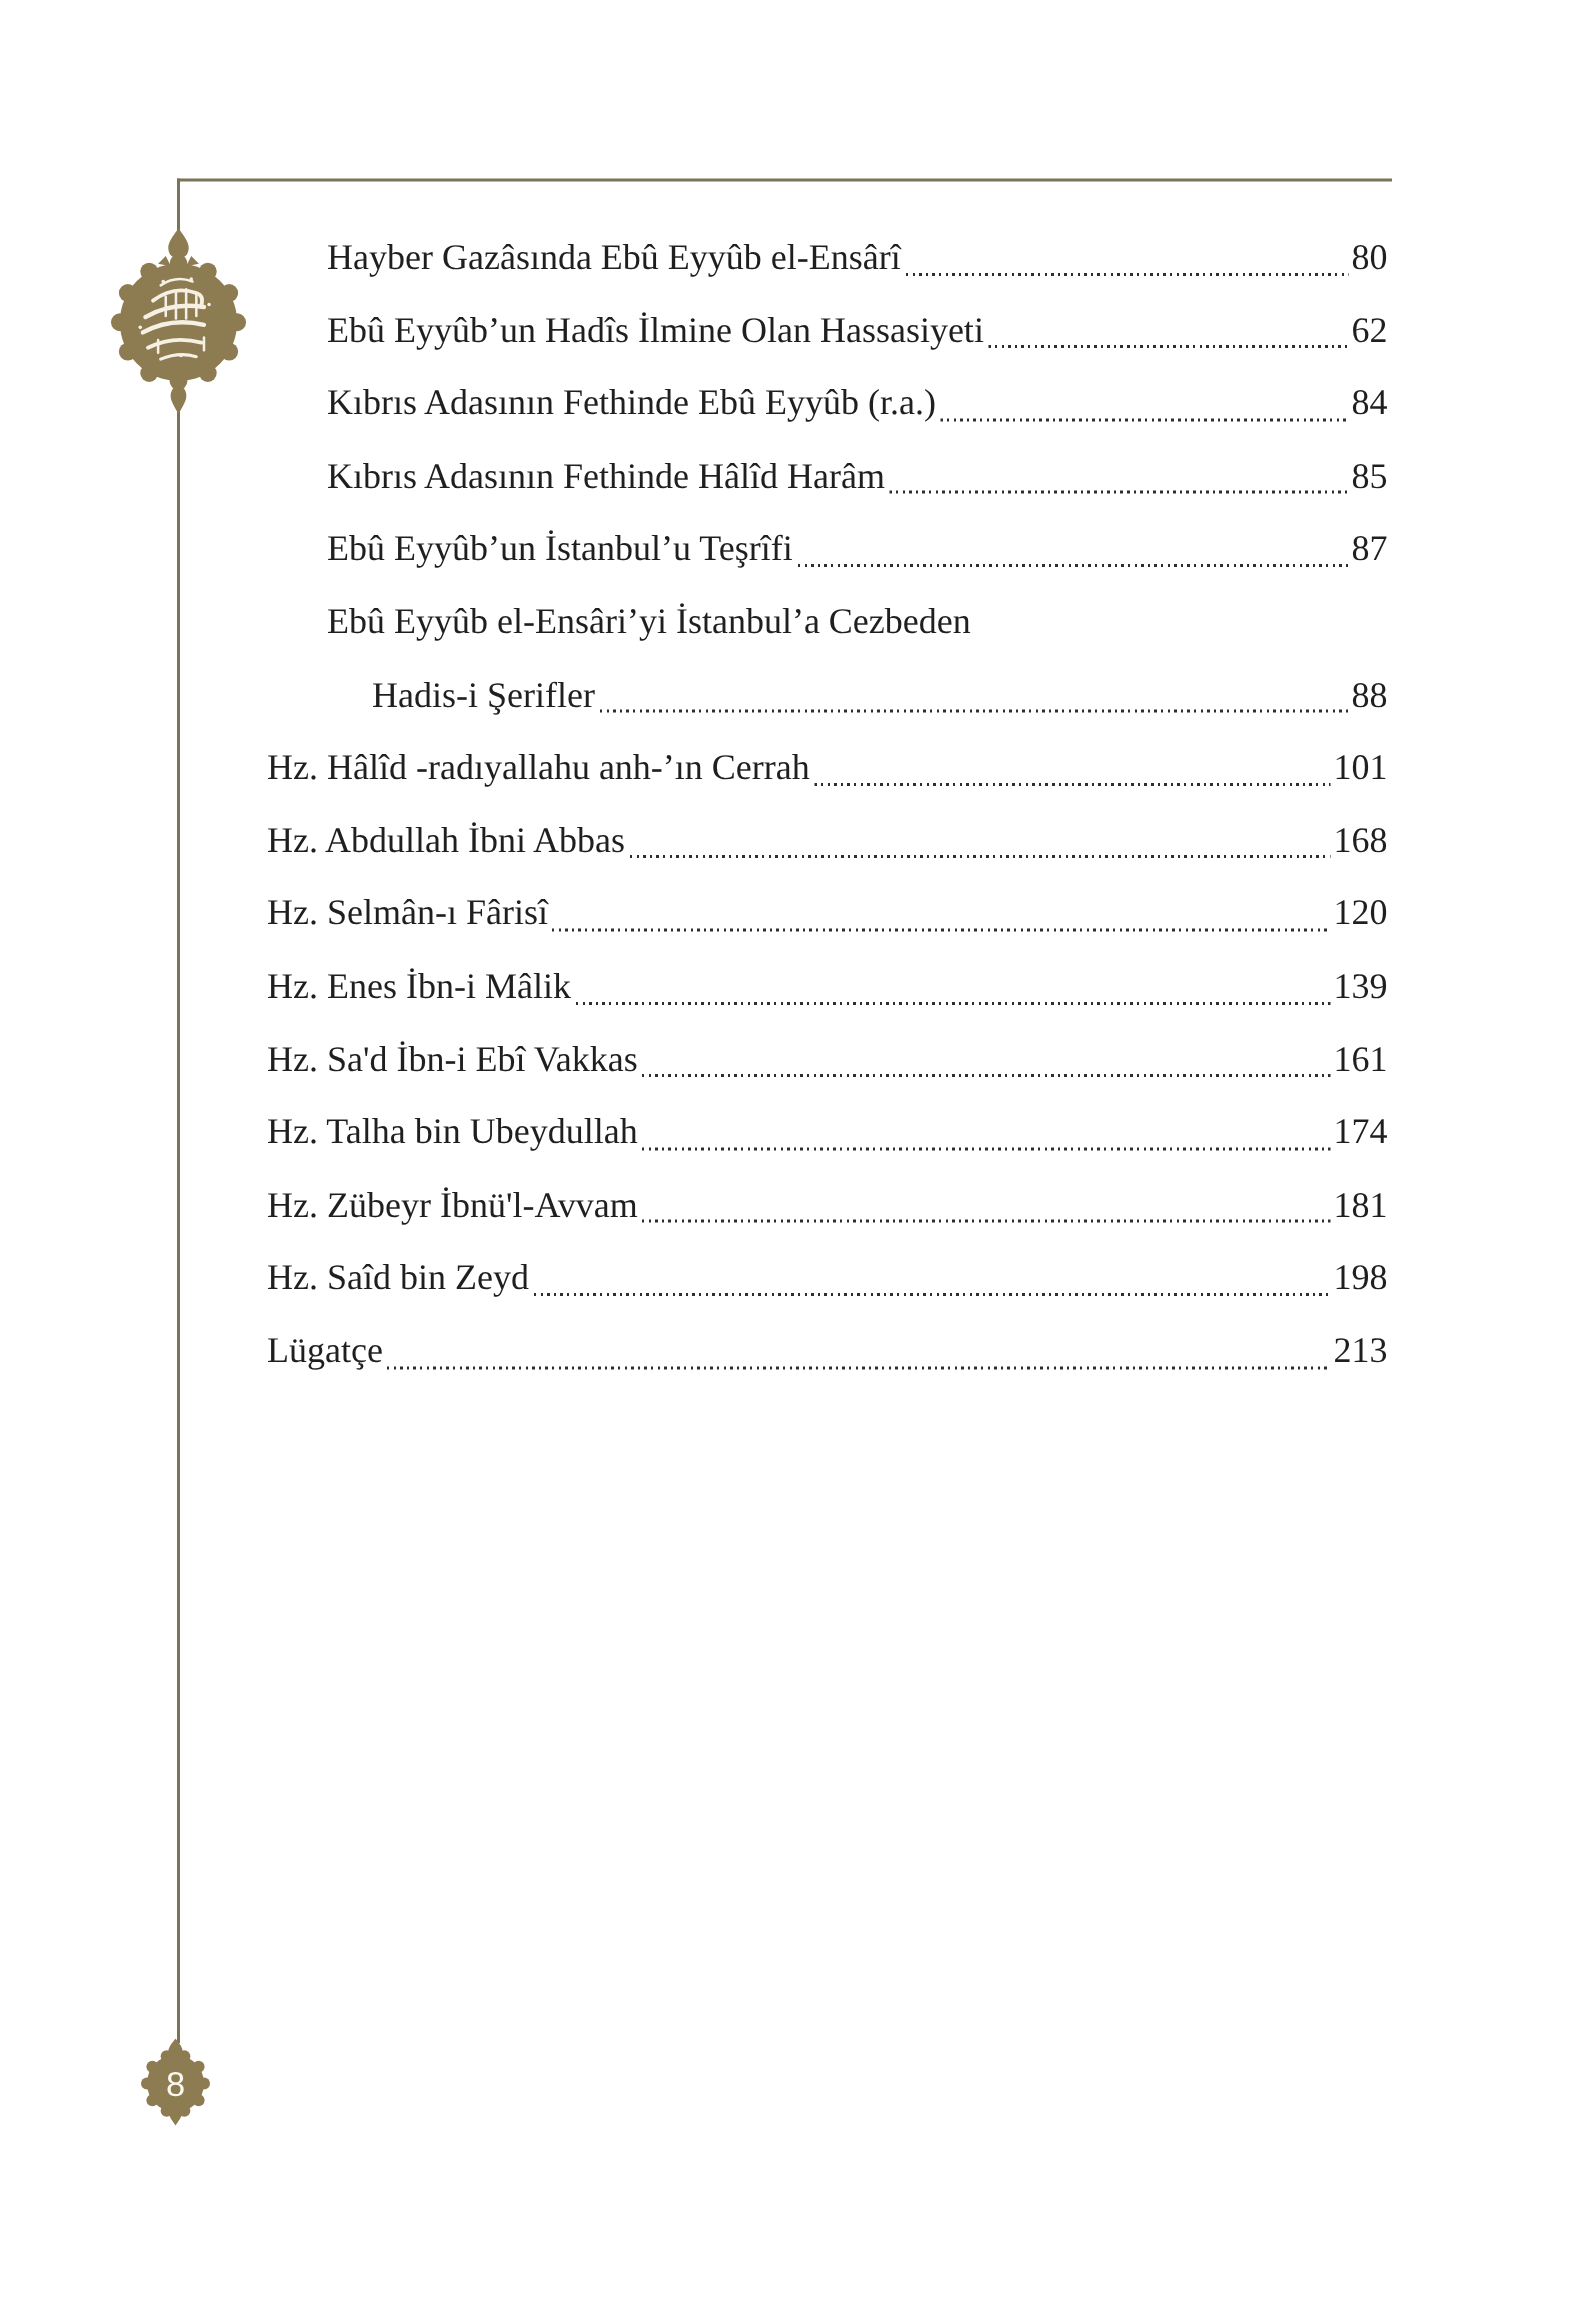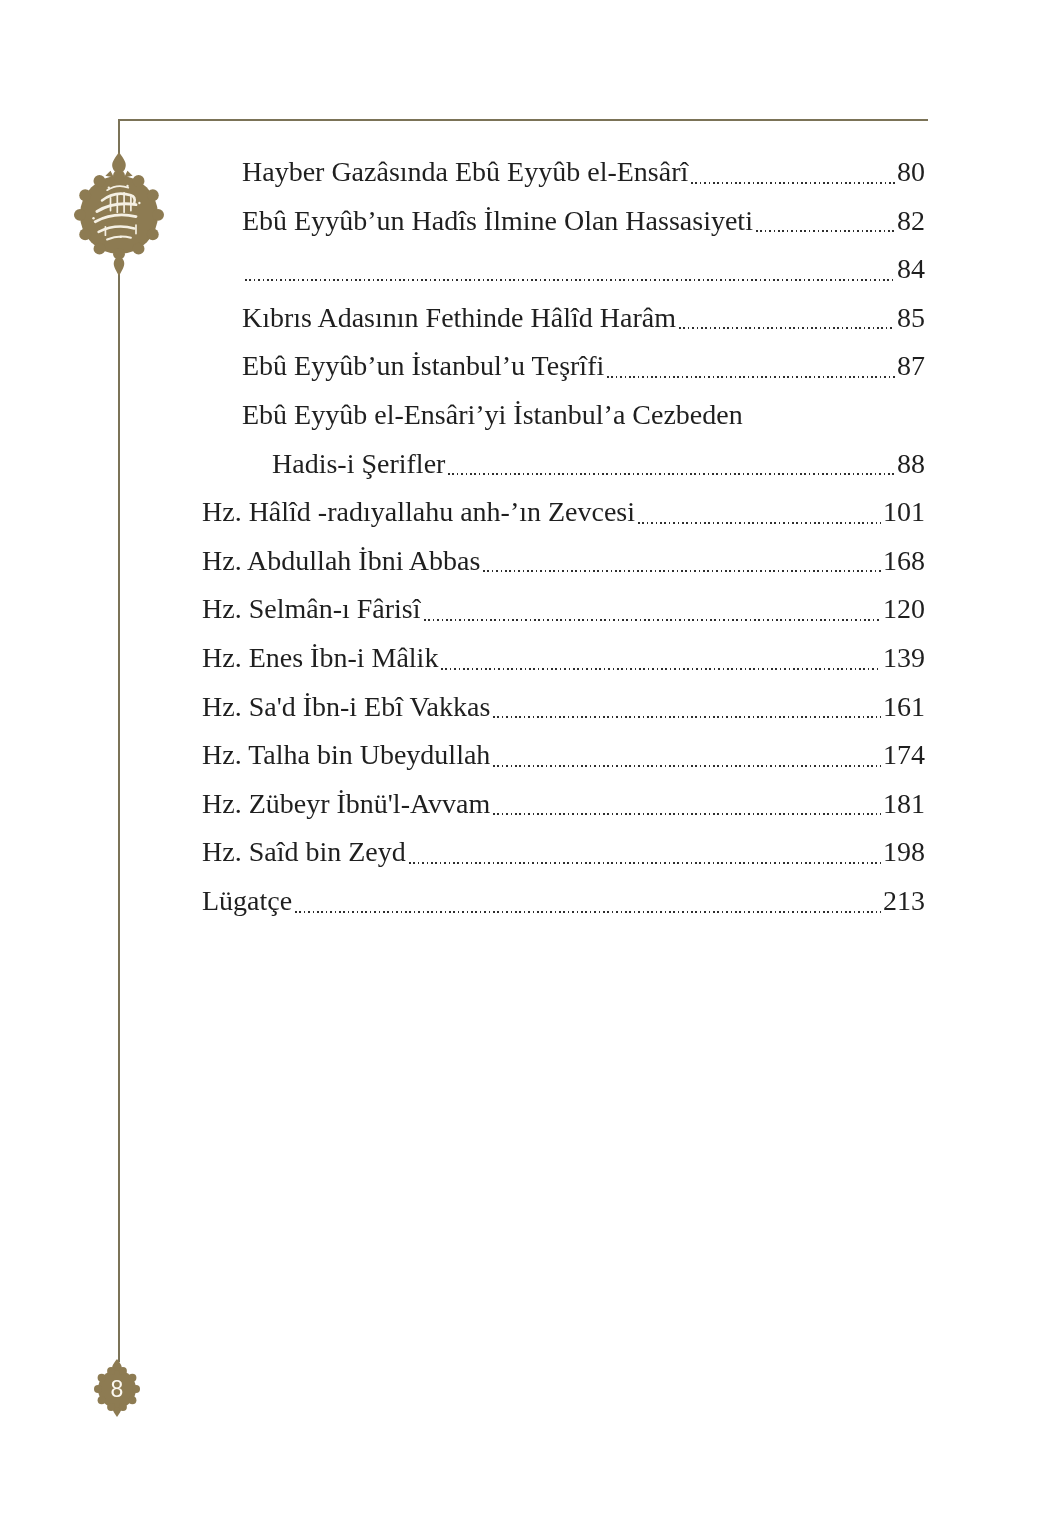--- a/index.html
+++ b/index.html
@@ -37,23 +37,22 @@
   .ornament-top svg{width:100%;height:100%;}
   .toc{
     position:absolute;
     left:178px; top:148px;
     width:747px;
   }
   .toc-line{
     display:flex;
     height:48.6px;
     line-height:48.6px;
-    font-size:28px;
+    font-size:24px;
     white-space:nowrap;
-    margin-left:24px;
   }
   .toc-line.indent-1{padding-left:40px;}
   .toc-line.indent-2{padding-left:70px;}
   .toc-label{flex:0 0 auto;}
   .toc-leader{
     flex:1 1 auto;
     height:2px;
     align-self:flex-end;
     margin:0 2px 13px 3px;
     background-image:repeating-linear-gradient(to right,#2e2e2e 0,#2e2e2e 1.6px,transparent 1.6px,transparent 4.4px);
@@ -128,23 +127,24 @@
 
 <div class="toc">
     <div class="toc-line indent-1">
     <span class="toc-label">Hayber Gazâsında Ebû Eyyûb el-Ensârî</span>
     <span class="toc-leader"></span>
     <span class="toc-page">80</span>
   </div>
     <div class="toc-line indent-1">
     <span class="toc-label">Ebû Eyyûb’un Hadîs İlmine Olan Hassasiyeti</span>
     <span class="toc-leader"></span>
-    <span class="toc-page">82</span>
-  </div>
-    <div class="toc-line indent-1">
+    <span class="toc-page">62</span>
+  </div>
+    <div class="toc-line indent-1">
+    <span class="toc-label">Kıbrıs Adasının Fethinde Ebû Eyyûb (r.a.)</span>
     <span class="toc-leader"></span>
     <span class="toc-page">84</span>
   </div>
     <div class="toc-line indent-1">
     <span class="toc-label">Kıbrıs Adasının Fethinde Hâlîd Harâm</span>
     <span class="toc-leader"></span>
     <span class="toc-page">85</span>
   </div>
     <div class="toc-line indent-1">
     <span class="toc-label">Ebû Eyyûb’un İstanbul’u Teşrîfi</span>
@@ -154,21 +154,21 @@
     <div class="toc-line indent-1">
     <span class="toc-label">Ebû Eyyûb el-Ensâri’yi İstanbul’a Cezbeden</span>
 
   </div>
     <div class="toc-line indent-2">
     <span class="toc-label">Hadis-i Şerifler</span>
     <span class="toc-leader"></span>
     <span class="toc-page">88</span>
   </div>
     <div class="toc-line indent-0">
-    <span class="toc-label">Hz. Hâlîd -radıyallahu anh-’ın Zevcesi</span>
+    <span class="toc-label">Hz. Hâlîd -radıyallahu anh-’ın Cerrah</span>
     <span class="toc-leader"></span>
     <span class="toc-page">101</span>
   </div>
     <div class="toc-line indent-0">
     <span class="toc-label">Hz. Abdullah İbni Abbas</span>
     <span class="toc-leader"></span>
     <span class="toc-page">168</span>
   </div>
     <div class="toc-line indent-0">
     <span class="toc-label">Hz. Selmân-ı Fârisî</span>

